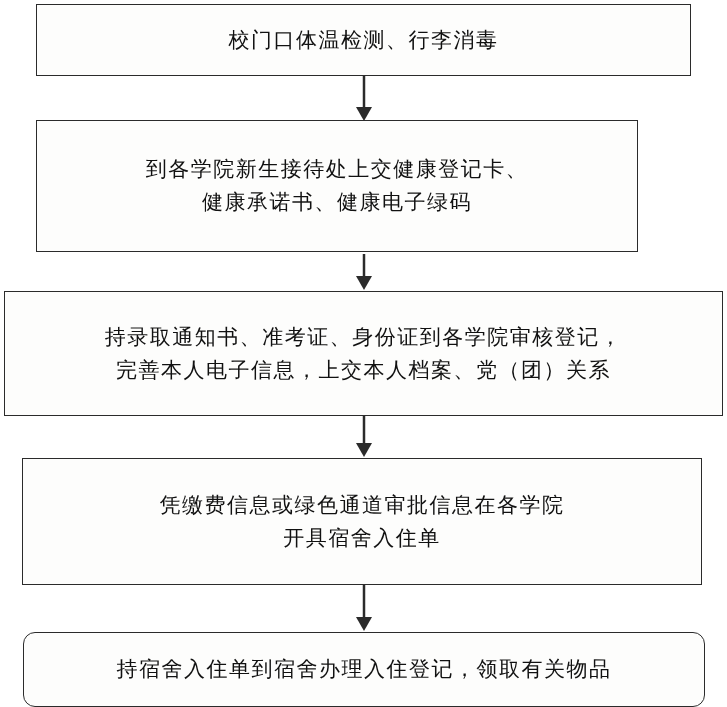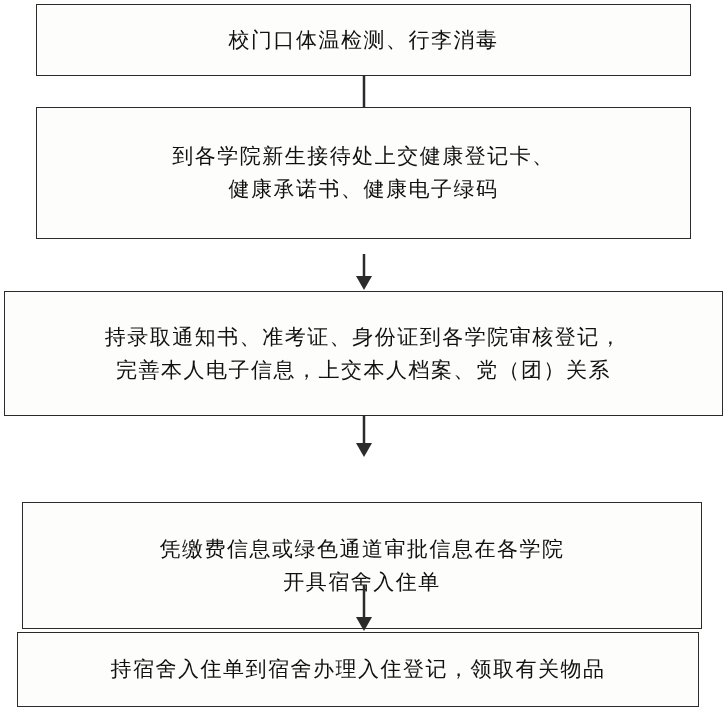--- a/index.html
+++ b/index.html
@@ -36,24 +36,24 @@
     color: #111;
   }
   .node .txt {
     display: block;
     width: 100%;
     padding: 0 10px;
     white-space: pre-line;
   }
   
   #node-0 { left: 36px;  top: 4px;   width: 655px; height: 72px; justify-content: flex-end; }
-  #node-1 { left: 36px;  top: 107px; width: 655px; height: 132px; }
+  #node-1 { left: 36px;  top: 120px; width: 602px; height: 132px; }
   #node-2 { left: 4px;   top: 291px; width: 719px; height: 125px; align-items: center; }
-  #node-3 { left: 22px;  top: 458px; width: 680px; height: 127px; margin-top: 44px; }
-  #node-4 { left: 17px;  top: 632px; width: 682px; height: 75px; }
+  #node-3 { left: 22px;  top: 458px; width: 680px; height: 127px; }
+  #node-4 { left: 23px;  top: 632px; width: 682px; height: 75px; border-radius: 12px; }
 
   .arrow {
     position: absolute;
     left: 0;
     width: 100%;
     pointer-events: none;
   }
   .arrow svg { display: block; margin: 0 auto; }
   #arrow-0 { top: 76px;  height: 46px; }
   #arrow-1 { top: 254px; height: 37px; }

